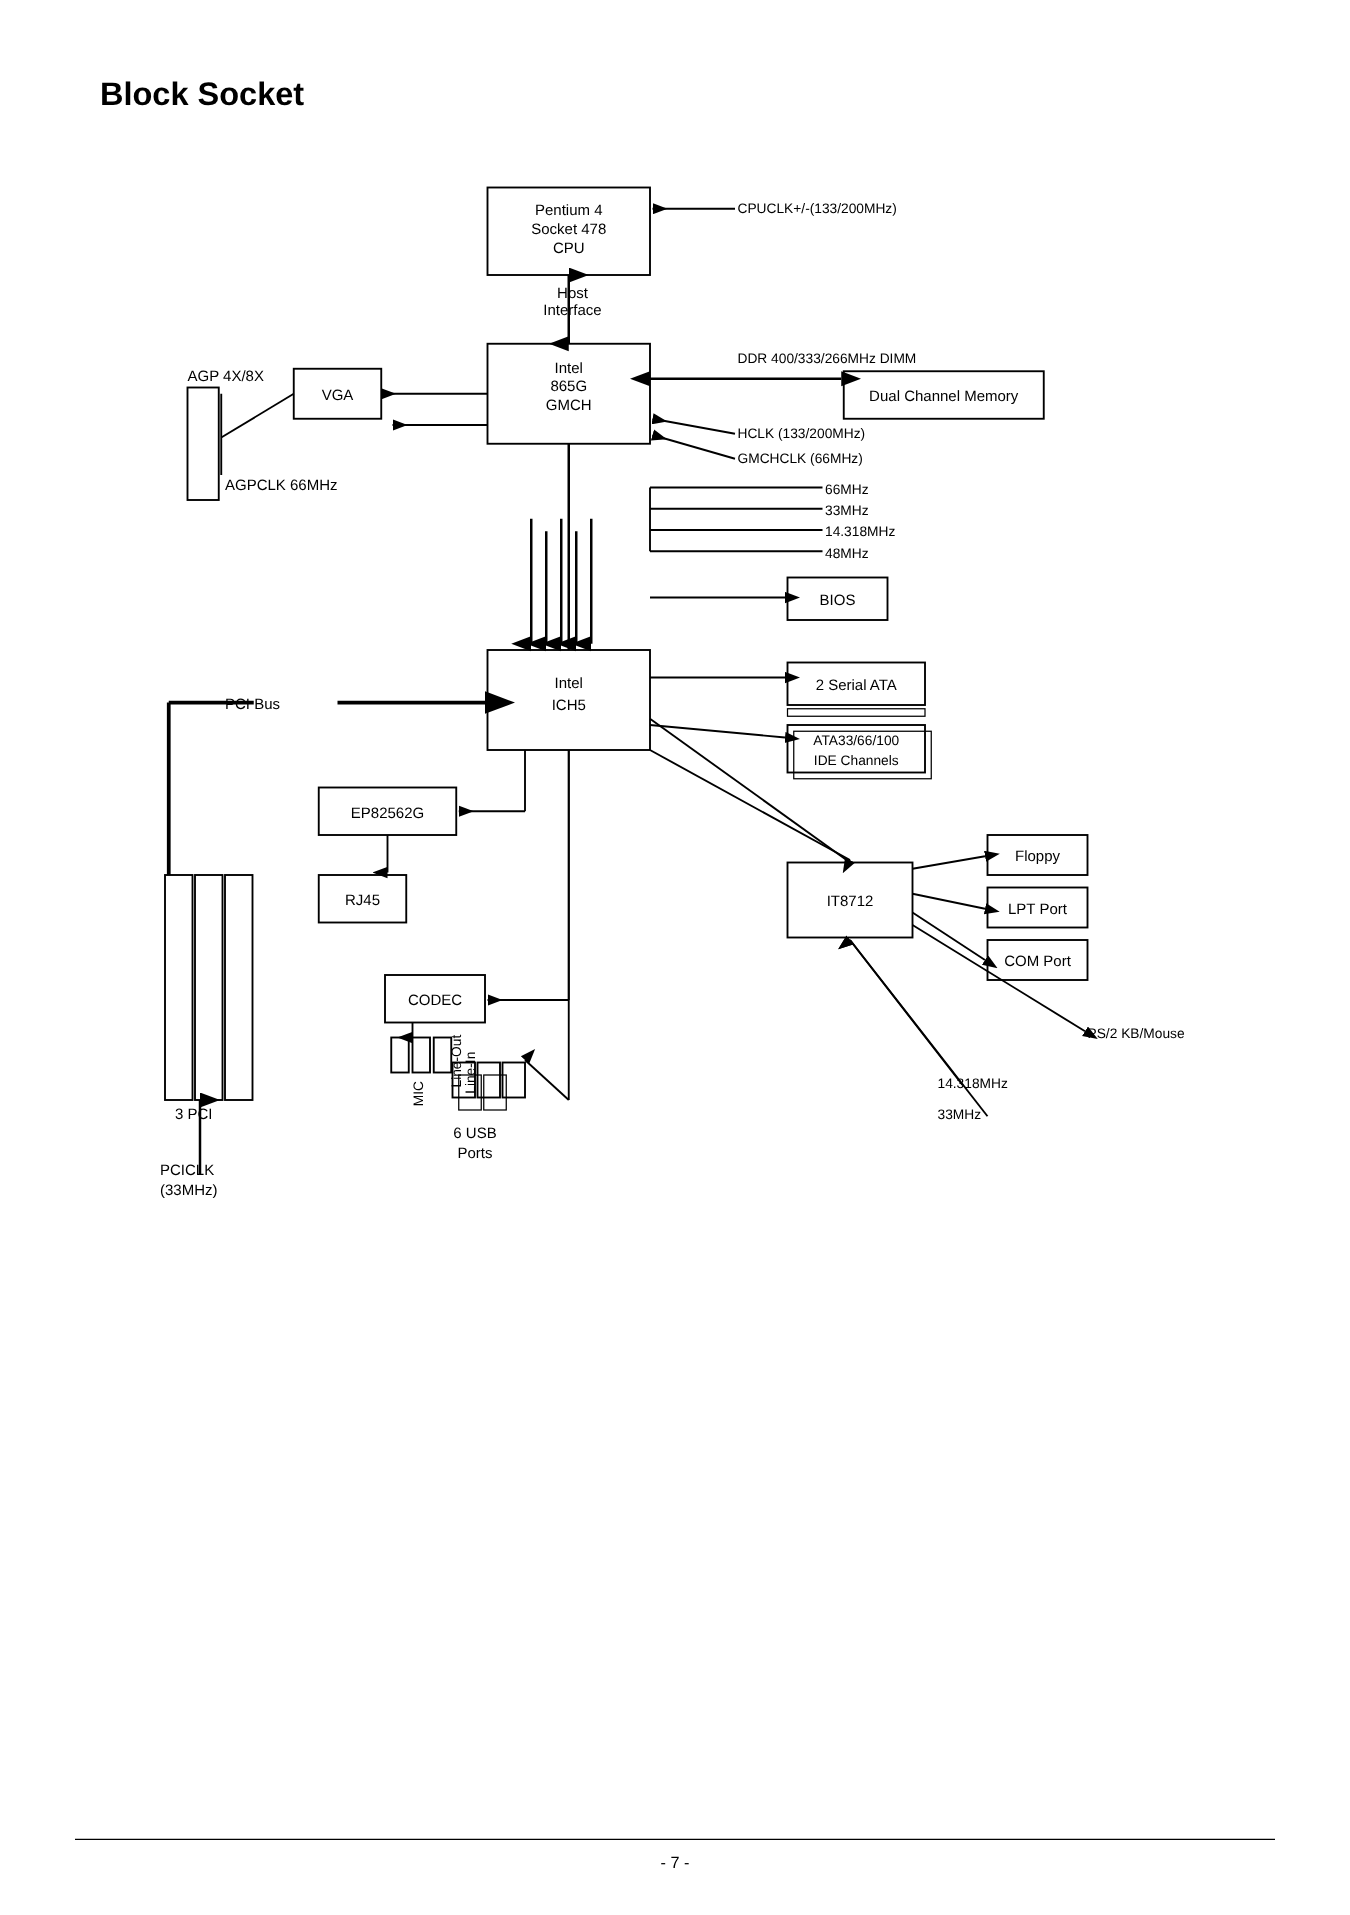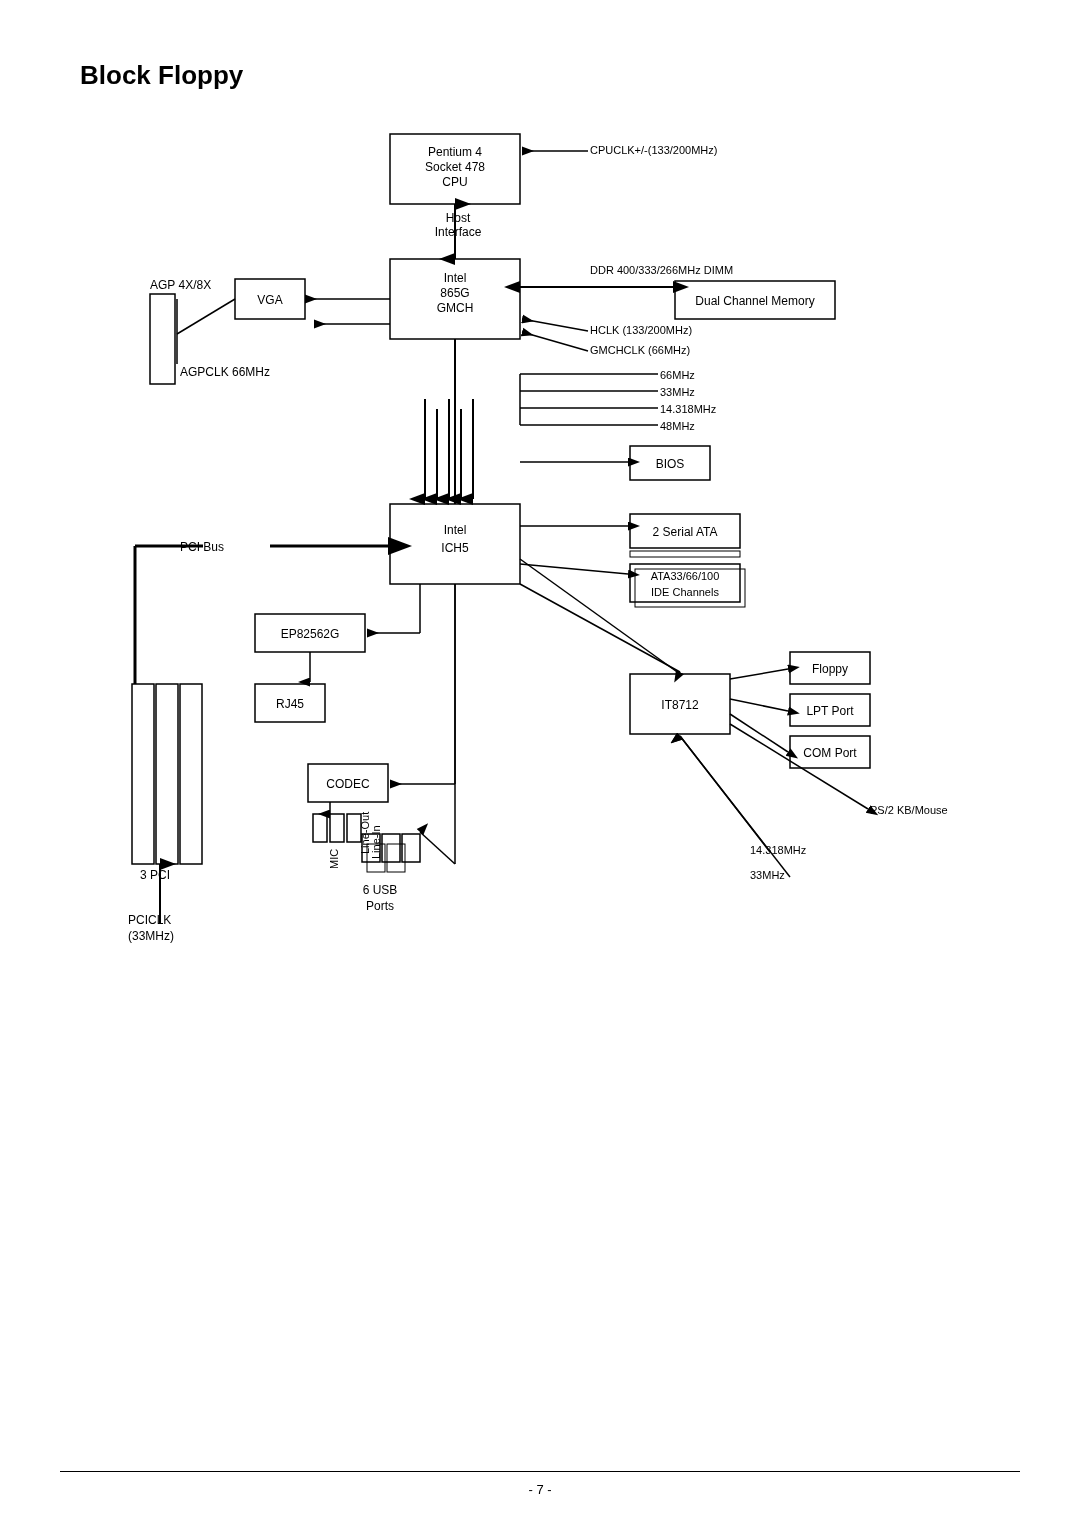--- a/index.html
+++ b/index.html
@@ -18,21 +18,21 @@
       position: absolute;
       top: 60px;
       left: 80px;
       font-size: 26px;
       font-weight: bold;
     }
 
     
     .diagram-container {
       position: absolute;
-      top: 104px;
+      top: 120px;
       left: 60px;
       width: 960px;
       height: 1300px;
     }
 
     .footer-line {
       position: absolute;
       bottom: 60px;
       left: 60px;
       right: 60px;
@@ -44,21 +44,21 @@
       position: absolute;
       bottom: 35px;
       left: 50%;
       transform: translateX(-50%);
       font-size: 13px;
     }
   </style>
 </head>
 <body>
 
-<div class="page-title">Block Floppy</div>
+<div class="page-title">Block Socket</div>
 
 <div class="diagram-container">
   <svg width="960" height="1280" viewBox="0 0 960 1280" xmlns="http://www.w3.org/2000/svg">
     <defs>
       <marker id="arrow" markerWidth="8" markerHeight="8" refX="6" refY="3" orient="auto">
         <path d="M0,0 L0,6 L8,3 z" fill="#000"></path>
       </marker>
       <marker id="arrow-rev" markerWidth="8" markerHeight="8" refX="2" refY="3" orient="auto">
         <path d="M8,0 L8,6 L0,3 z" fill="#000"></path>
       </marker>

